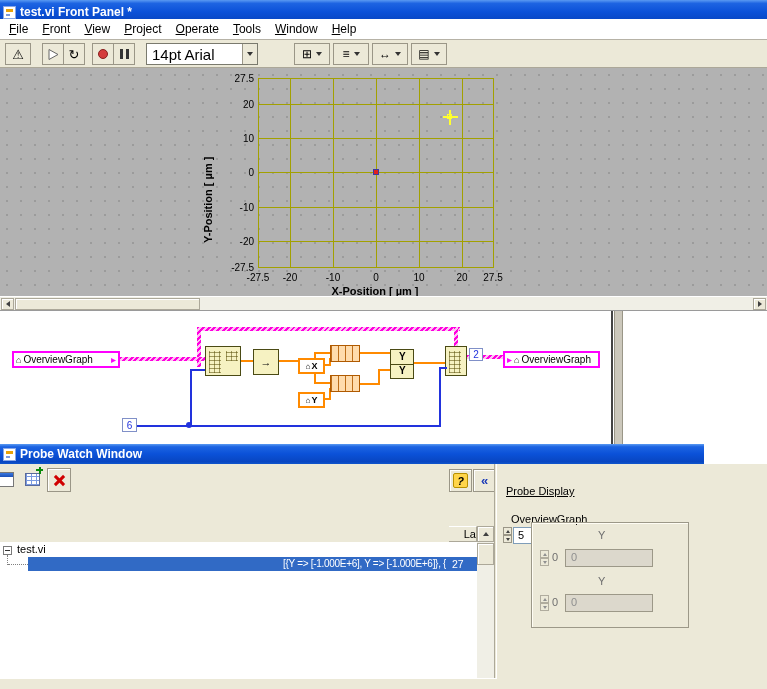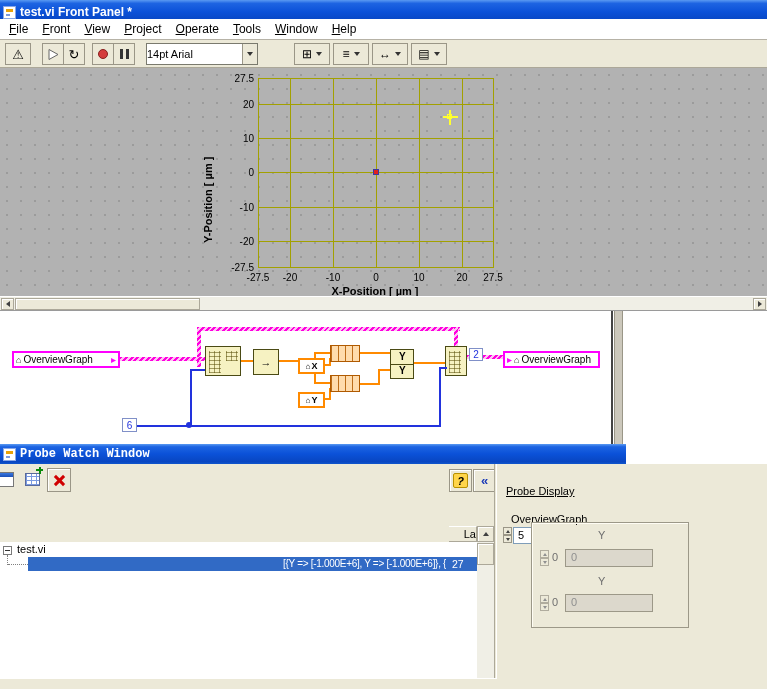--- a/index.html
+++ b/index.html
@@ -23,21 +23,21 @@
   .menubar { background:#fff; border-bottom:1px solid #b6b2a6; font-size:12px; display:flex; align-items:center; padding-left:2px; }
   .menu-item { display:inline-block; padding:2px 7px 3px; }
   .menu-item::first-letter { text-decoration:underline; }
   .toolbar { background:#ece9d8; border-bottom:1px solid #aca899; }
   .tbtn { position:absolute; top:3px; height:22px; border:1px solid #9a9687; background:#ece9d8;
           display:flex; align-items:center; justify-content:center; font-size:12px; }
   .dda { width:0; height:0; border-left:3px solid transparent; border-right:3px solid transparent; border-top:4px solid #333; margin-left:4px; }
   .pause-icon { width:9px; height:10px; border-left:3px solid #333; border-right:3px solid #333; }
   .abort-icon { width:10px; height:10px; border-radius:50%; background:#d43c3c; border:1px solid #882020; }
   .fontring { position:absolute; left:146px; top:3px; width:112px; height:22px; background:#fff; border:1px solid #7a7a6e; display:flex; align-items:center; }
-  .fontring .val { font-size:11px; flex:1; }
+  .fontring .val { padding-left:5px; font-size:15px; flex:1; }
   .fontring .btn { width:15px; height:100%; background:#ece9d8; border-left:1px solid #9a9687; display:flex; align-items:center; justify-content:center; }
 
   
   .panel { background-color:#b2b2b2;
            background-image:radial-gradient(#9b9b9b 0.8px, rgba(0,0,0,0) 1.1px);
            background-size:14px 14px; }
   .gv { position:absolute; top:0; height:100%; width:1px; background:#a2a000; }
   .gh { position:absolute; left:0; width:100%; height:1px; background:#a2a000; }
   .ytick { position:absolute; width:30px; text-align:right; font-size:10px; }
   .xtick { position:absolute; width:34px; text-align:center; font-size:10px; }
@@ -293,21 +293,21 @@
   <div class="constant" style="left:122px;top:107px;width:15px;height:14px;">
     <span>6</span>
   </div>
 
   <i class="abs" style="left:611px;top:0;width:2px;height:134px;background:#444;"></i>
   <i class="abs" style="left:614px;top:0;width:9px;height:134px;background:#ccc8bc;border-left:1px solid #9a9687;border-right:1px solid #9a9687;"></i>
 </div>
 
 <div class="abs" style="left:0;top:444px;width:767px;height:245px;">
 
-  <div class="abs titlebar" style="left:0;top:0;width:626px;height:20px;font-family:Liberation Mono, monospace;">
+  <div class="abs titlebar" style="left:0;top:0;width:704px;height:20px;">
     <span class="win-icon">
         <i></i>
         <b></b>
       </span>
     <span>Probe Watch Window</span>
   </div>
 
   <div class="abs pwbody" style="left:0;top:20px;width:767px;height:225px;">
 
     <div class="toolbtn" style="left:-5px;top:4px;width:24px;height:24px;">

